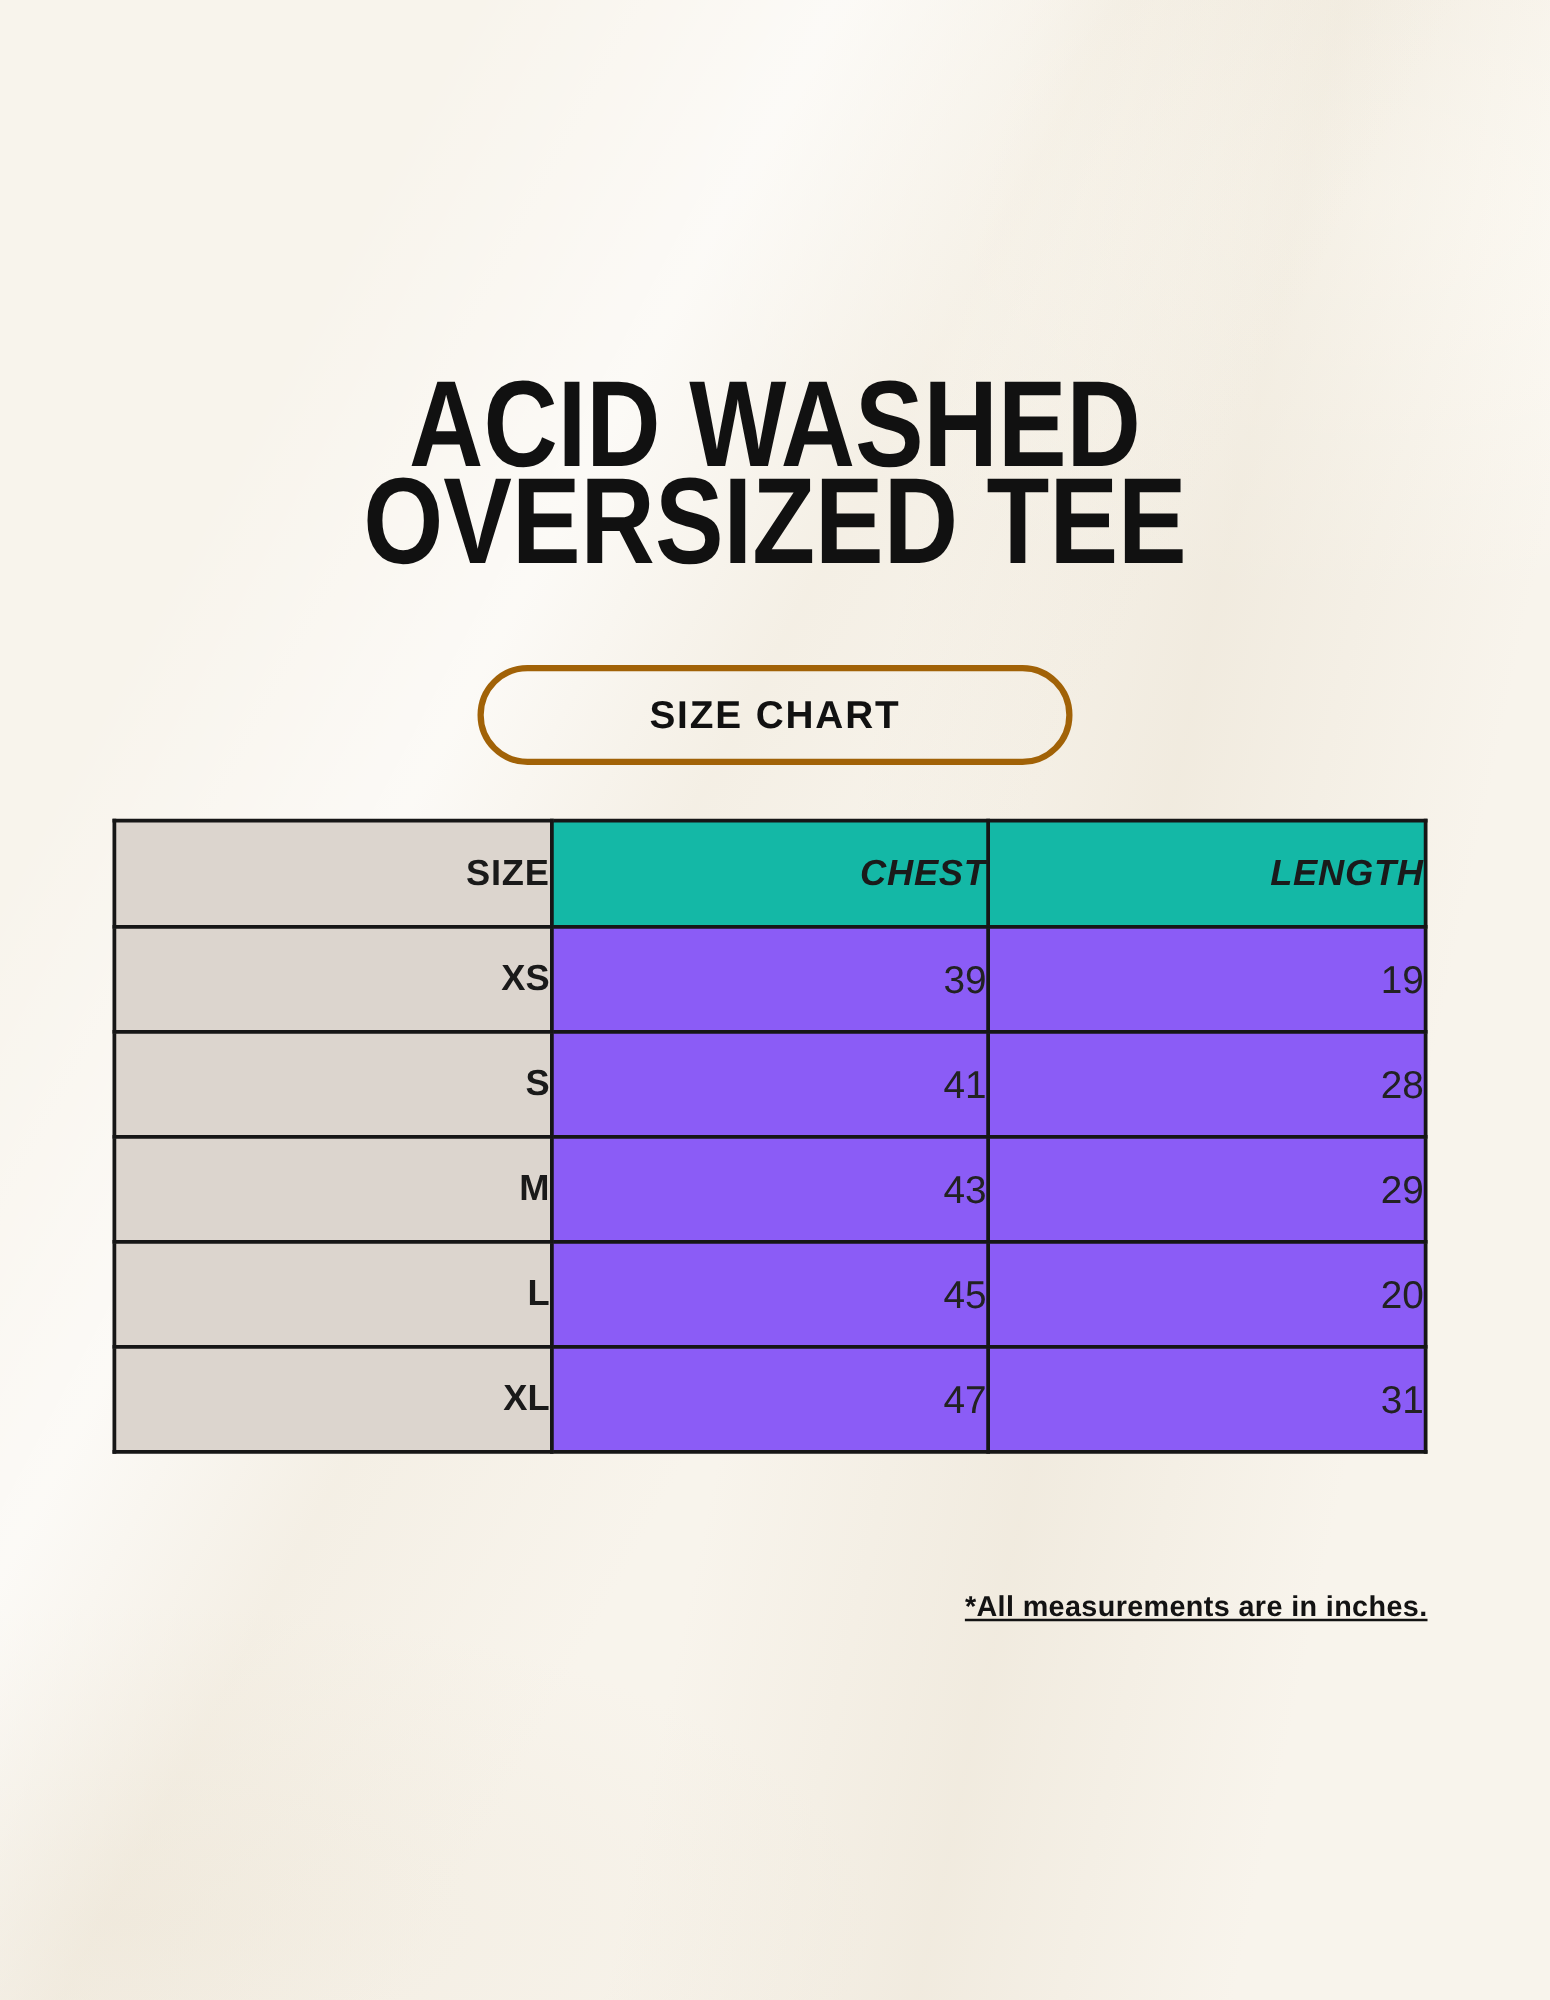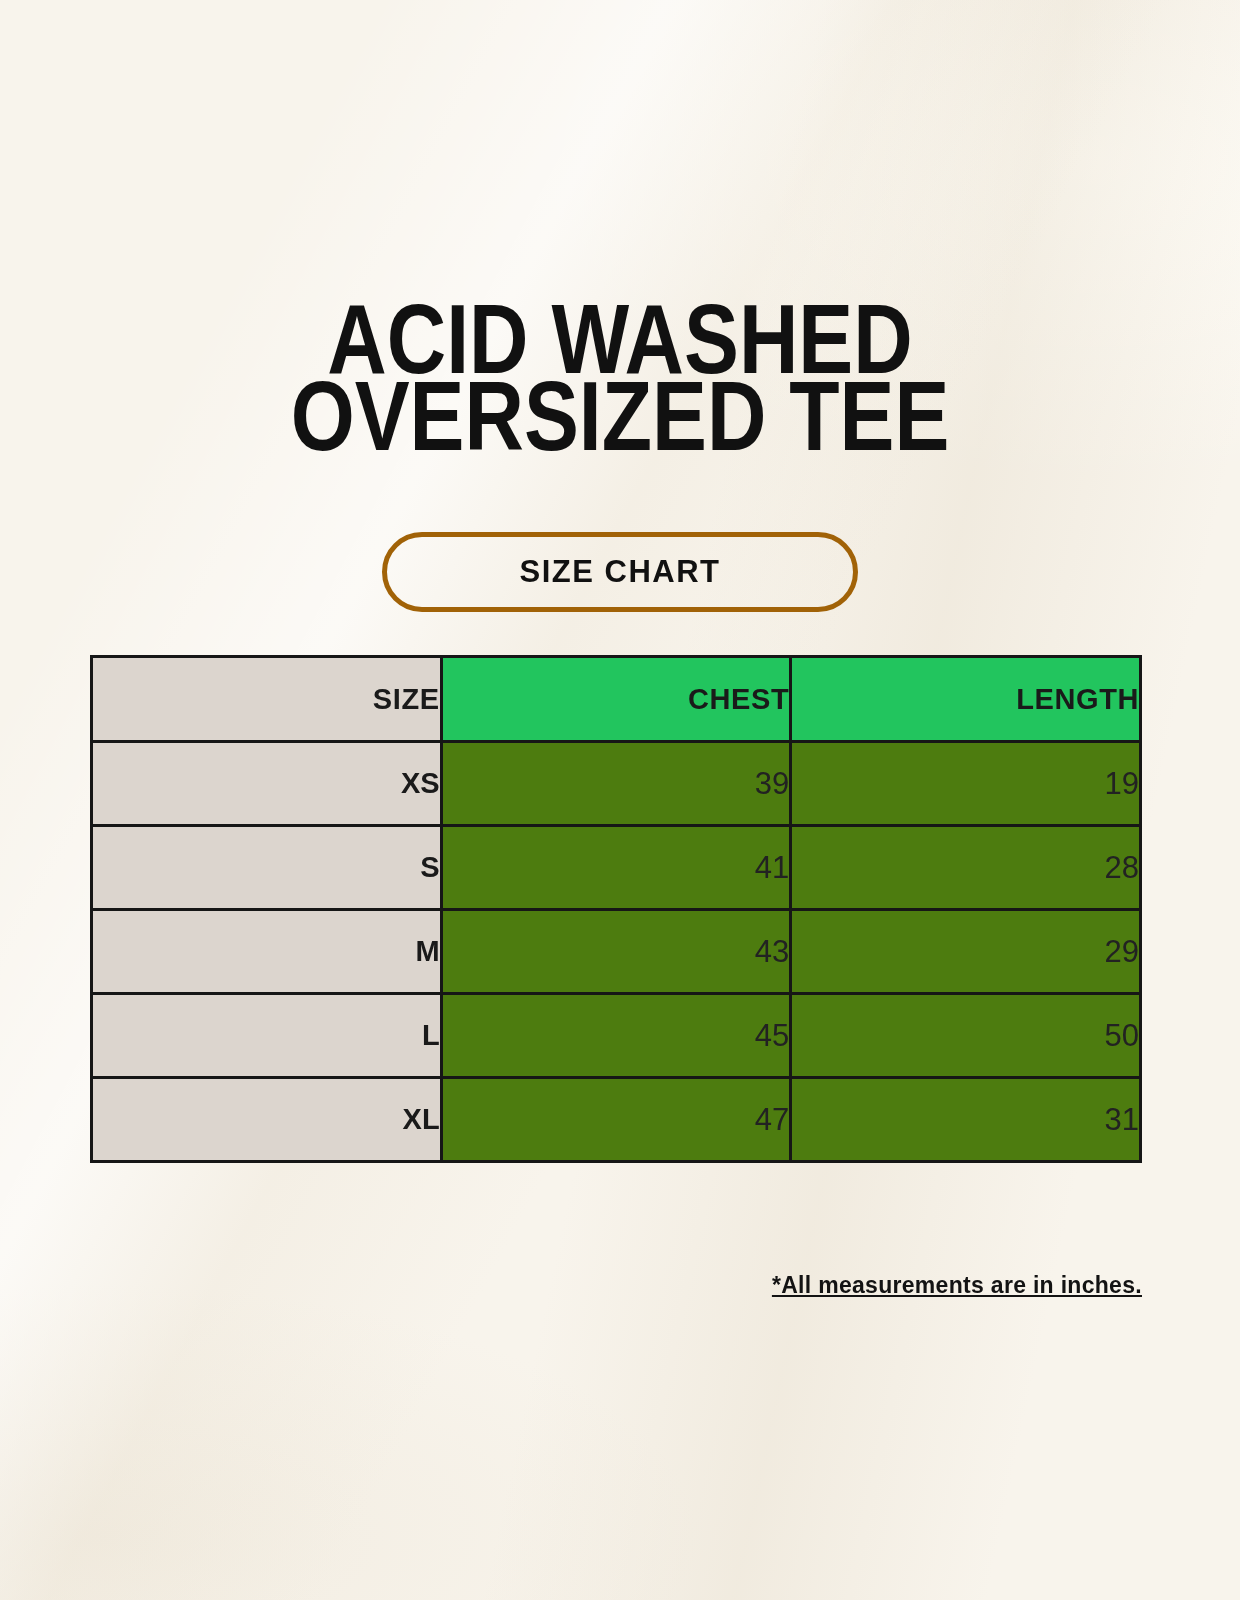--- a/index.html
+++ b/index.html
@@ -77,22 +77,22 @@
     font-weight: bold;
     letter-spacing: 0.6px;
   }
   .size-table td {
     height: 81px;
     font-size: 31px;
     font-weight: normal;
     color: #222222;
   }
   th.col-size, td.col-size { background: #dcd5ce; }
-  th.col-accent { background: #22c55e; }
-  td.data-cell { background: #4d7c0f; }
+  th.col-accent { background: #14b8a6; font-style: italic; }
+  td.data-cell { background: #8b5cf6; }
   td.col-size {
     font-weight: bold;
     font-size: 29px;
     color: #1a1a1a;
   }
   .footnote {
     position: absolute;
     top: 1272px;
     right: 98px;
     font-size: 23px;
@@ -136,21 +136,21 @@
       <td class="data-cell">28</td>
     </tr>
     <tr>
       <td class="col-size">M</td>
       <td class="data-cell">43</td>
       <td class="data-cell">29</td>
     </tr>
     <tr>
       <td class="col-size">L</td>
       <td class="data-cell">45</td>
-      <td class="data-cell">50</td>
+      <td class="data-cell">20</td>
     </tr>
     <tr>
       <td class="col-size">XL</td>
       <td class="data-cell">47</td>
       <td class="data-cell">31</td>
     </tr>
   </tbody>
 </table>
 
 <div class="footnote">*All measurements are in inches.</div>

